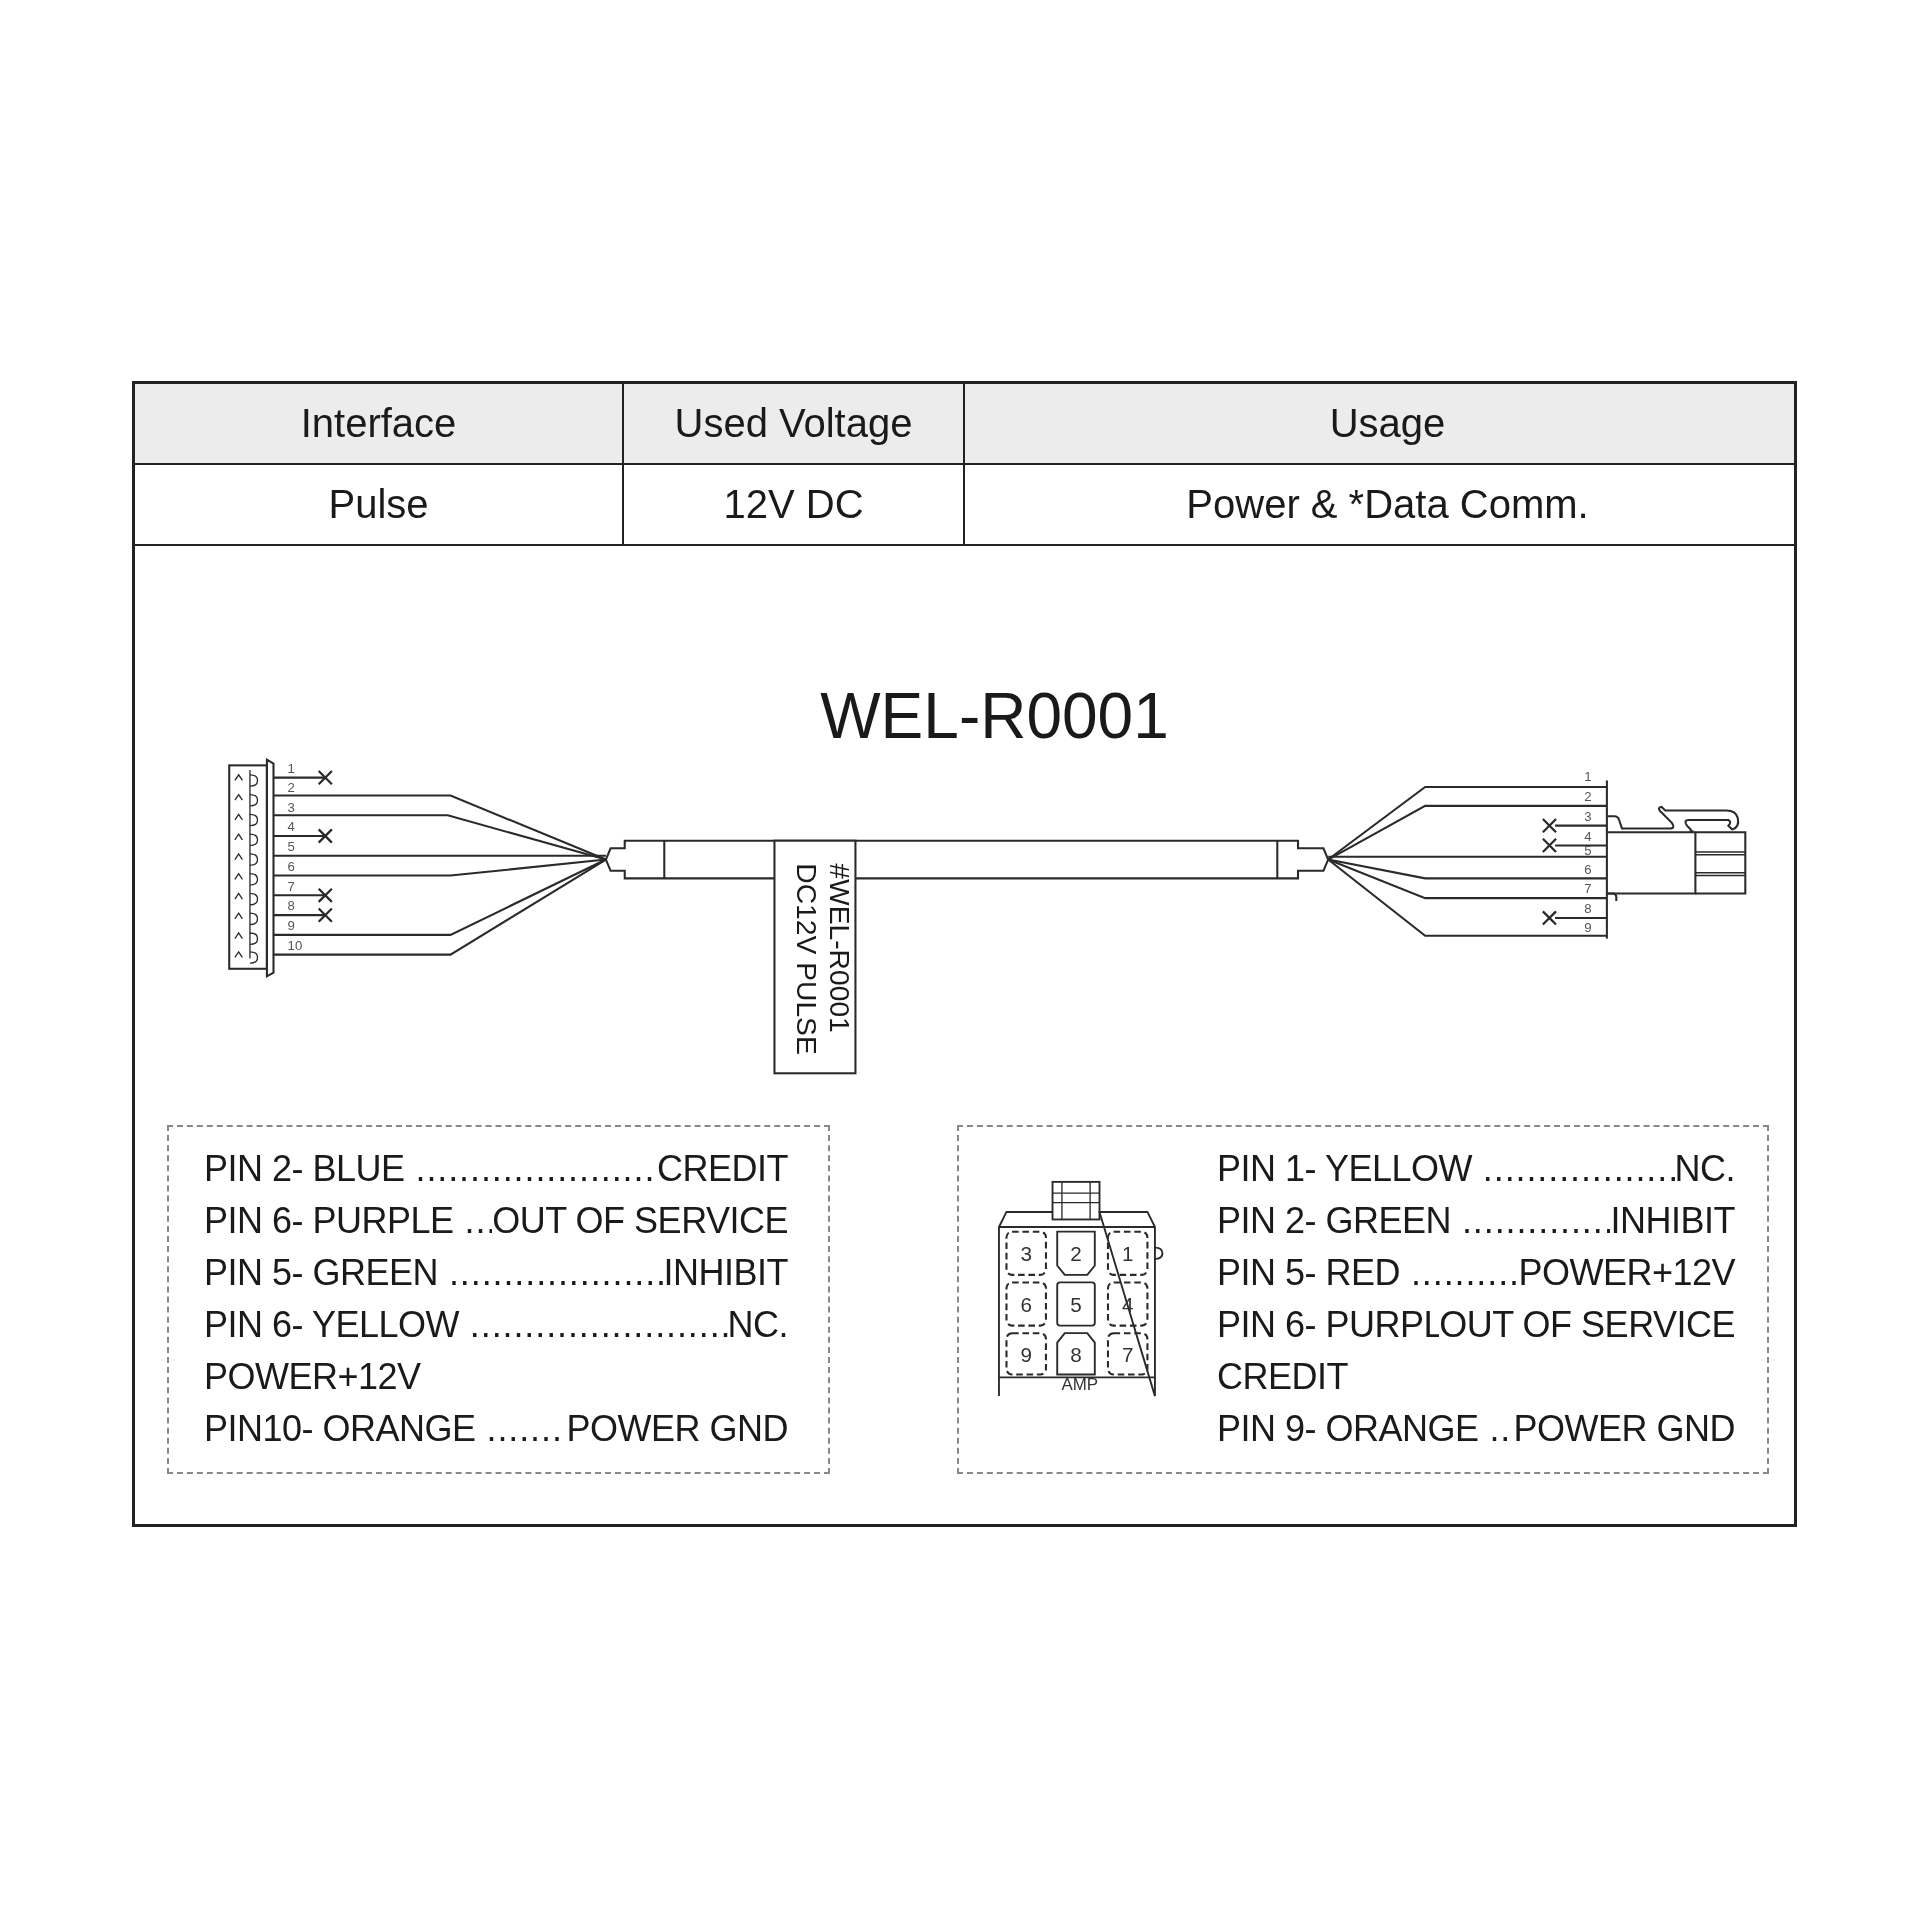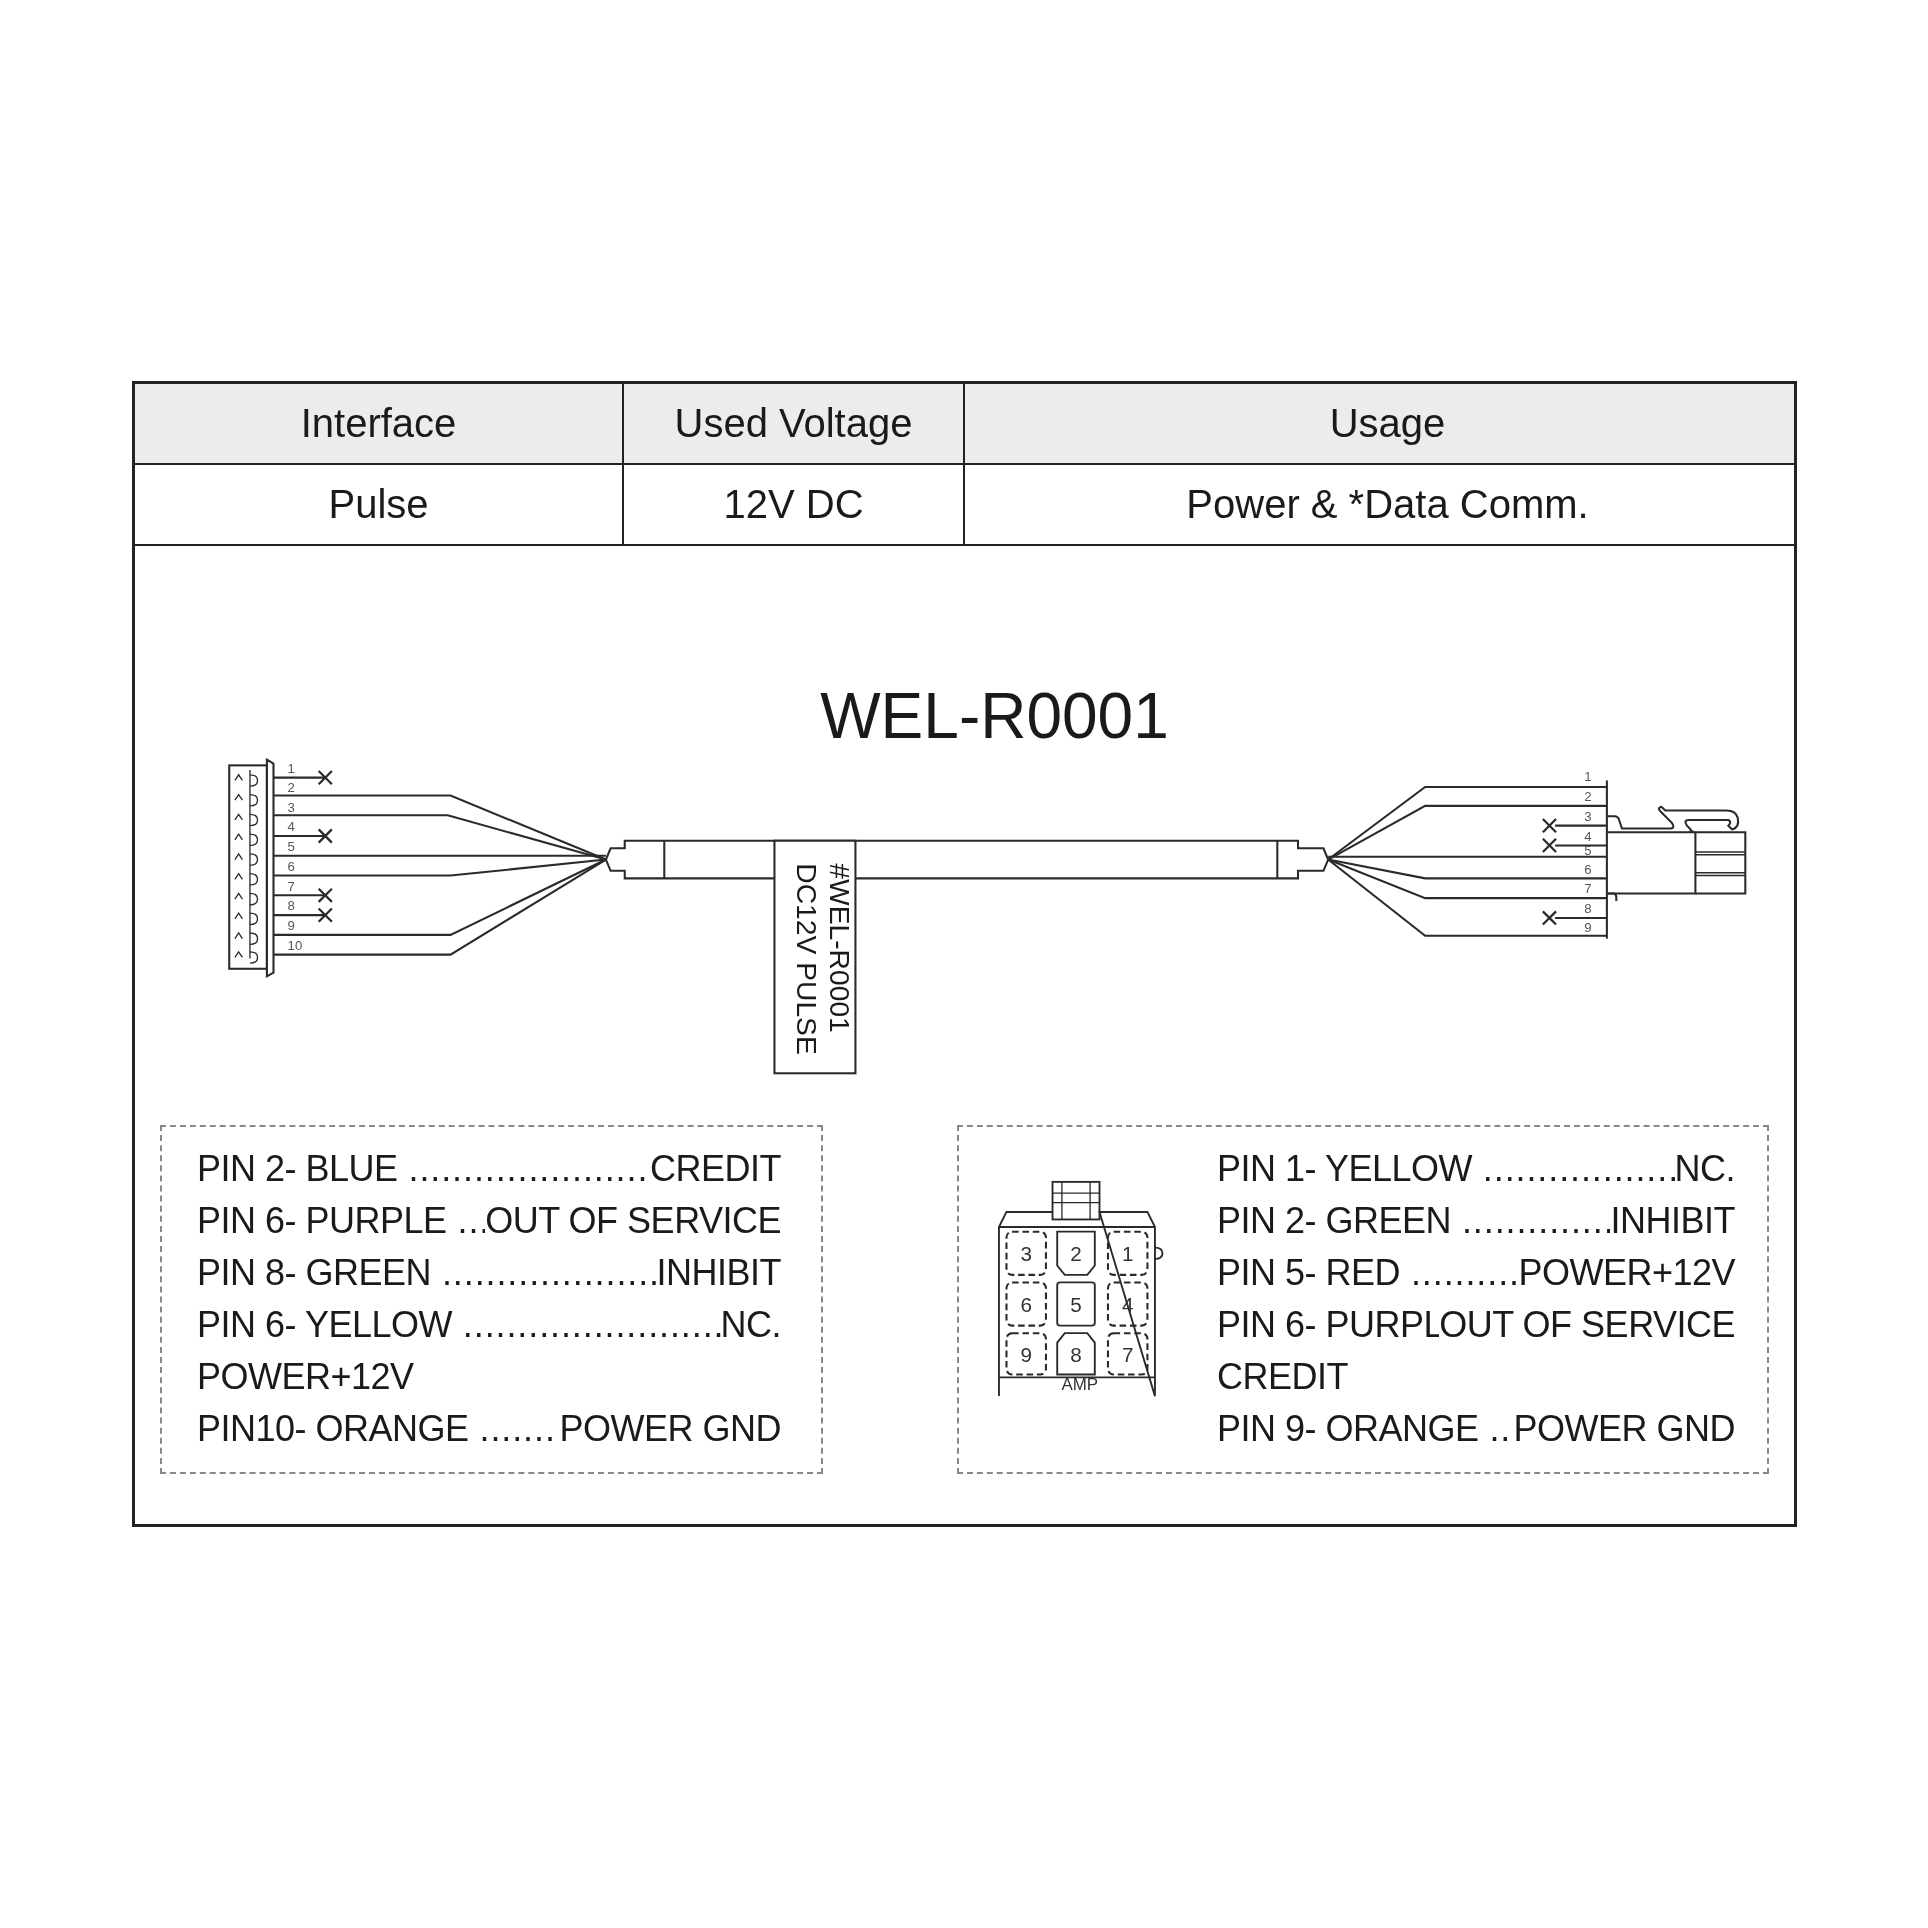--- a/index.html
+++ b/index.html
@@ -11,21 +11,21 @@
   table.spec th, table.spec td { border:2.8px solid #222; text-align:center; font-weight:normal;
            font-size:40px; height:79px; padding:0;margin-left:40px; }
   table.spec th { background:#ececec; }
   table.spec tr > :first-child { border-left:none; }
   table.spec tr > :last-child { border-right:none;padding-left:16px; }
   table.spec thead th { border-top:none; }
   .col1 { width:487px; } .col2 { width:339px; }
   .title { position:absolute; left:0; width:100%; top:295px; text-align:center; font-size:64px;padding-left:30px; }
   svg.diagram { position:absolute; left:0; top:0; }
   .pinbox { position:absolute; top:741px; height:349px; border:2.8px dashed #888; box-sizing:border-box; }
-  .pinbox.left { left:25px; width:663px; }
+  .pinbox.left { left:32px; width:663px; }
   .pinbox.right { left:822px; width:812px; }
   .pinlist { position:absolute; top:21px; margin:0; padding:0; list-style:none; }
   .pinbox.left .pinlist { left:35px; width:584px; }
   .pinbox.right .pinlist { left:258px; width:518px; }
   .pinrow { display:flex; align-items:baseline; height:52px; font-size:36px; white-space:nowrap; letter-spacing:-0.5px; }
   .pinrow .lead { flex:1 1 auto; overflow:hidden; }
   .pinrow .lead::after { content:" ........................................................................"; letter-spacing:0.9px; }
   .pinrow .func { flex:0 0 auto; }
   .amp { position:absolute; left:993px; top:1177px; }
 </style>
@@ -150,21 +150,21 @@
     <ul class="pinlist">
       <li class="pinrow">
           <span class="lead">PIN 2- BLUE</span>
           <span class="func">CREDIT</span>
         </li>
       <li class="pinrow">
           <span class="lead">PIN 6- PURPLE</span>
           <span class="func">OUT OF SERVICE</span>
         </li>
       <li class="pinrow">
-          <span class="lead">PIN 8- GREEN</span>
+          <span class="lead">PIN 5- GREEN</span>
           <span class="func">INHIBIT</span>
         </li>
       <li class="pinrow">
           <span class="lead">PIN 6- YELLOW</span>
           <span class="func">NC.</span>
         </li>
       <li class="pinrow">
           <span class="func">POWER+12V</span>
         </li>
       <li class="pinrow">

